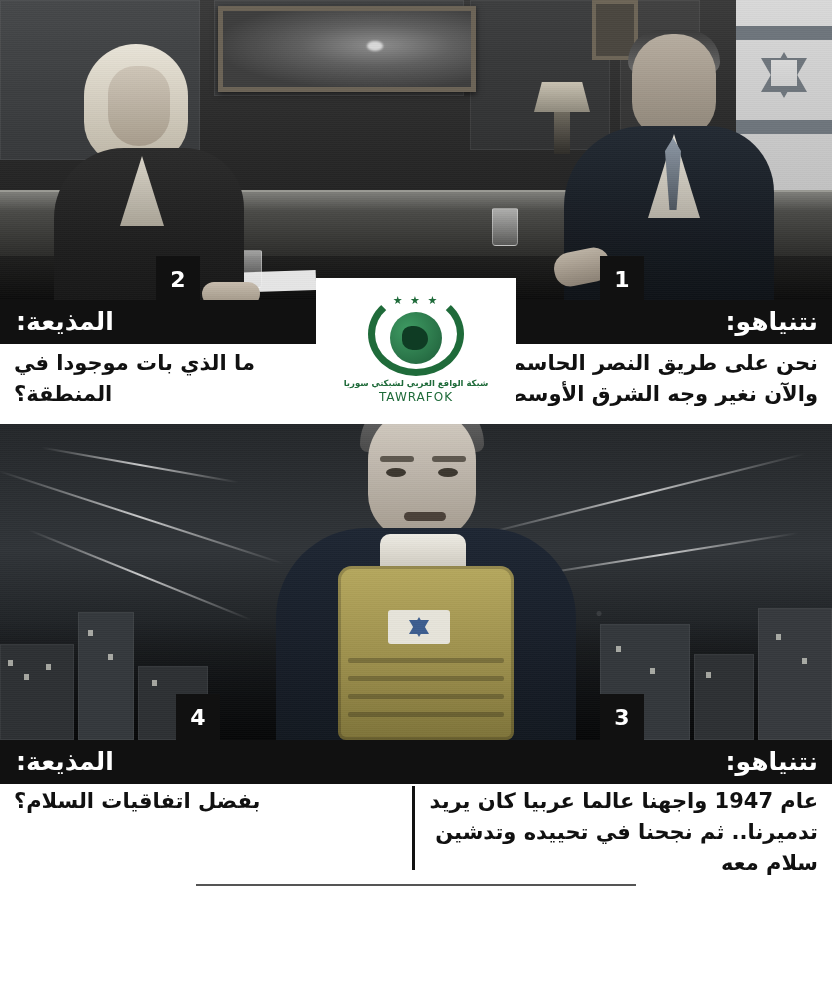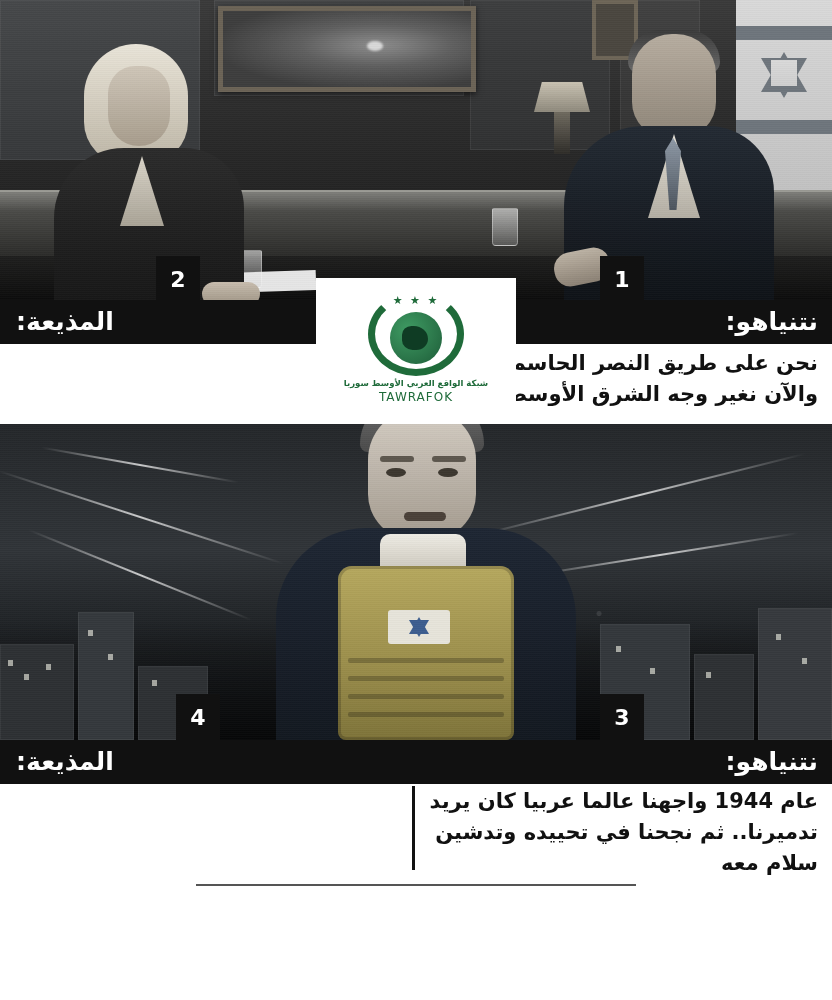--- a/index.html
+++ b/index.html
@@ -394,28 +394,29 @@
 
   <div class="num-badge num1">1</div>
   <div class="num-badge num2">2</div>
 
   <div class="bar-dark bar1"></div>
   <div class="speaker sp1">نتنياهو:</div>
   <div class="speaker sp2">المذيعة:</div>
 
   <div class="band-white band1"></div>
   <div class="quote q1">نحن على طريق النصر الحاسم.. والآن نغير وجه الشرق الأوسط</div>
+  <div class="quote q2">ما الذي بات موجودا في المنطقة؟</div>
 
   <div class="logo-box">
     <div class="logo-emblem">
       <div class="wreath"></div>
       <div class="globe2"></div>
       <div class="stars">★ ★ ★</div>
     </div>
-    <div class="logo-text-ar">شبكة الواقع العربي الأوسط سوريا</div>
+    <div class="logo-text-ar">شبكة الواقع العربي لشبكتي سوريا</div>
     <div class="logo-text-en">TAWRAFOK</div>
   </div>
 
   <div class="panel-mid">
     <div class="city-bg"></div>
     <div class="tracer t1"></div>
     <div class="tracer t2"></div>
     <div class="tracer t3"></div>
     <div class="tracer t4"></div>
     <div class="tracer t5"></div>
@@ -469,21 +470,22 @@
   </div>
 
   <div class="num-badge num3">3</div>
   <div class="num-badge num4">4</div>
 
   <div class="bar-dark bar2"></div>
   <div class="speaker sp3">نتنياهو:</div>
   <div class="speaker sp4">المذيعة:</div>
 
   <div class="band-white band2"></div>
-  <div class="quote q3">عام 1944 واجهنا عالما عربيا كان يريد تدميرنا.. ثم نجحنا في تحييده وتدشين سلام معه</div>
+  <div class="quote q3">عام 1947 واجهنا عالما عربيا كان يريد تدميرنا.. ثم نجحنا في تحييده وتدشين سلام معه</div>
+  <div class="quote q4">بفضل اتفاقيات السلام؟</div>
   <div class="divider-v"></div>
   <div class="divider-h"></div>
 
   <div class="bottom">
     
     
   </div>
 
 </div>
 

